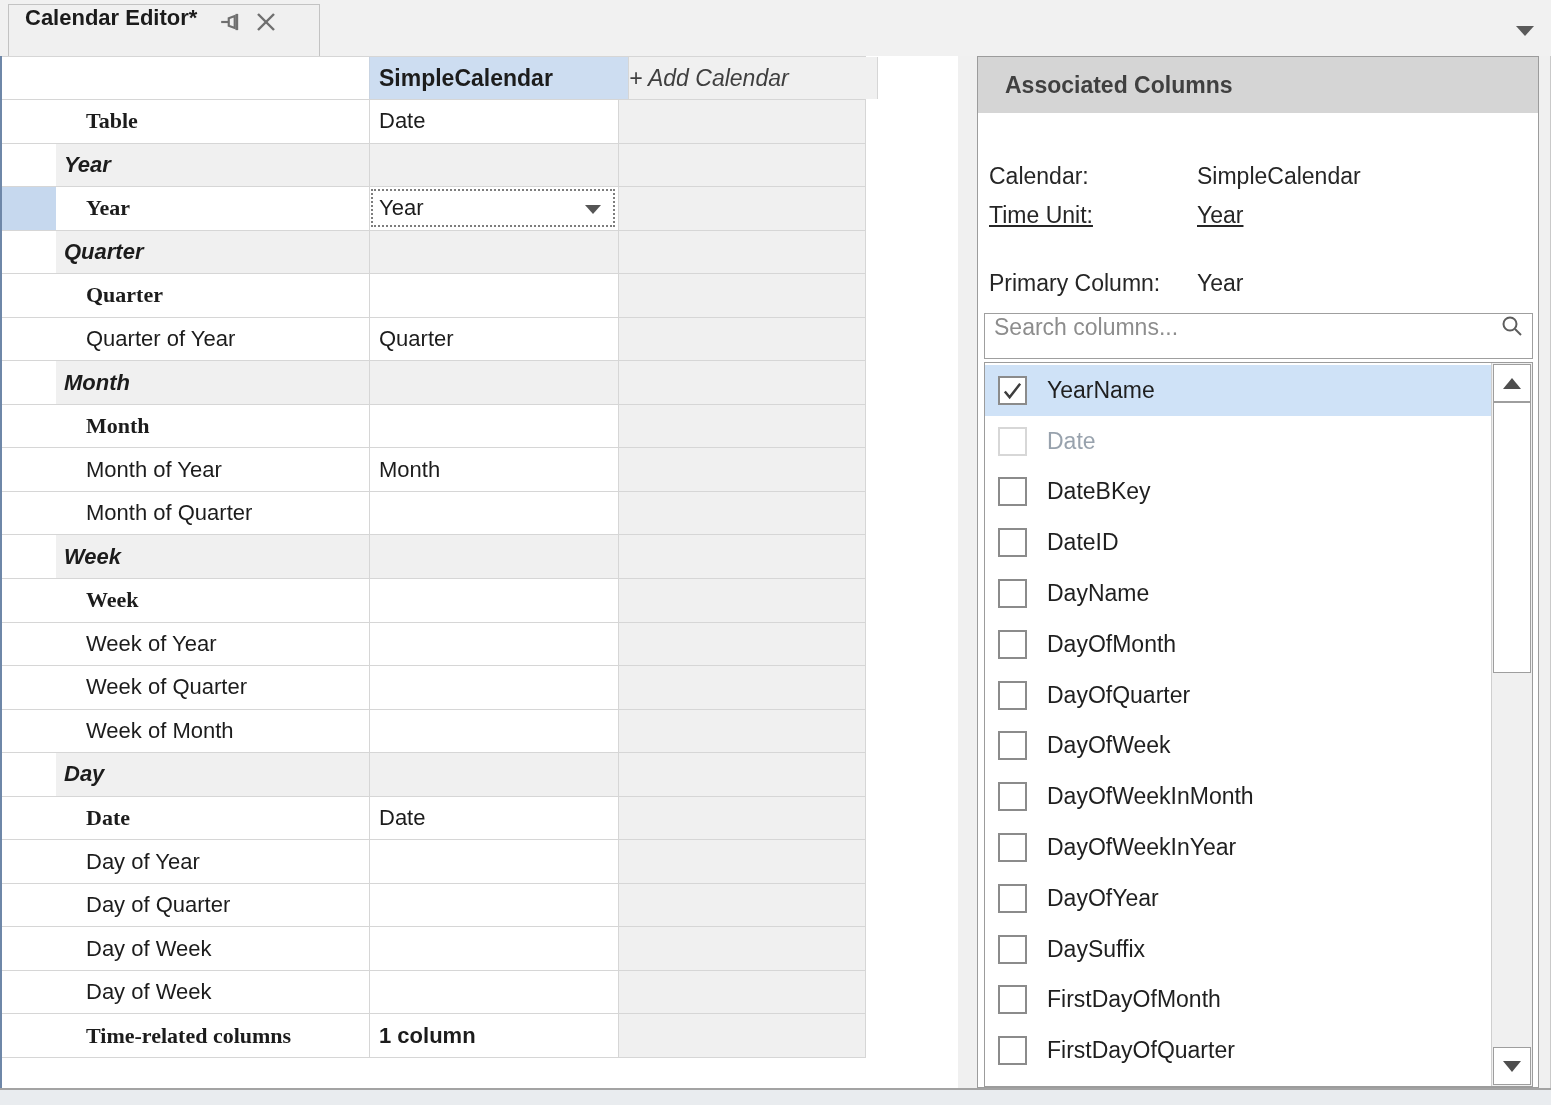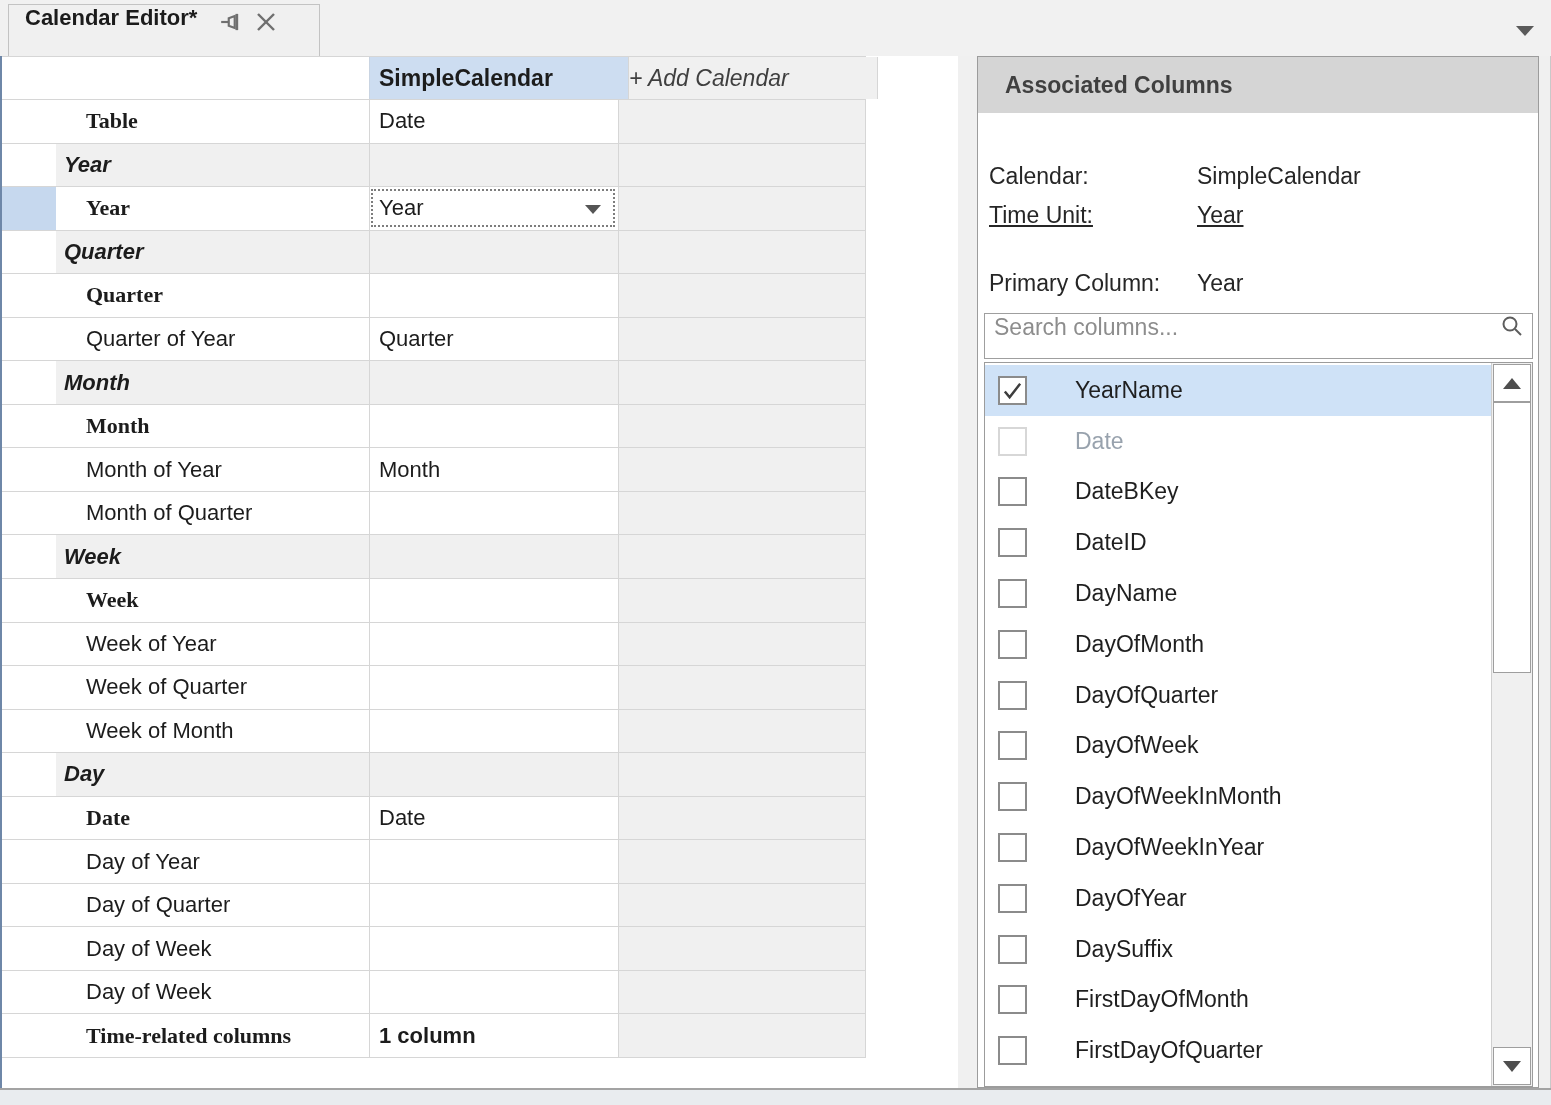--- a/index.html
+++ b/index.html
@@ -51,21 +51,21 @@
   .pfield .plabel{width:208px;flex:none;}
   .searchbox{position:absolute;left:6px;top:256px;width:549px;height:46px;border:1px solid #9f9f9f;
              box-sizing:border-box;background:#fff;display:flex;align-items:flex-start;}
   .searchbox input{flex:1;border:none;outline:none;font-size:23px;color:#262626;padding:0 0 0 9px;
              font-family:"Liberation Sans", sans-serif;background:transparent;}
   .searchbox input::placeholder{color:#8d8d8d;}
   .search-icon{width:40px;flex:none;display:flex;align-items:center;justify-content:center;}
   .collist{position:absolute;left:6px;top:305px;width:549px;height:725px;border:1px solid #9c9c9c;
            box-sizing:border-box;background:#fff;overflow:hidden;}
   .items{position:absolute;left:0;top:0;right:41px;bottom:0;padding-top:2px;overflow:hidden;}
-  .item{height:50.8px;display:flex;align-items:center;padding-left:13px;box-sizing:border-box;gap:28px;}
+  .item{height:50.8px;display:flex;align-items:center;padding-left:13px;box-sizing:border-box;}
   .item.sel{background:#cfe2f7;}
   .cbx{width:29px;height:29px;border:2px solid #8b8b8b;background:#fff;box-sizing:border-box;flex:none;
        display:flex;align-items:center;justify-content:center;}
   .item.dis .cbx{border-color:#d7d7d7;}
   .item-label{margin-left:20px;font-size:23px;color:#1f1f1f;}
   .item.dis .item-label{color:#98a2ad;}
 
   
   .sbar{position:absolute;right:0;top:0;bottom:0;width:41px;background:#f0f0f0;border-left:1px solid #cfcfcf;box-sizing:border-box;}
   .sbtn{position:absolute;left:1px;width:38px;height:38px;background:#fff;border:1px solid #9e9e9e;box-sizing:border-box;

